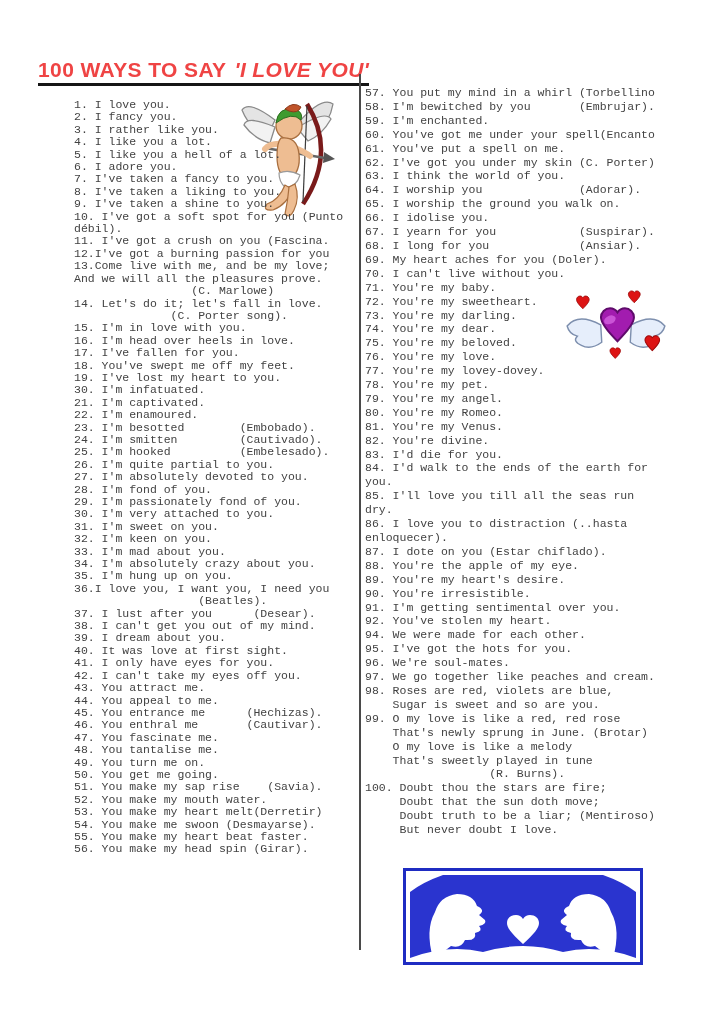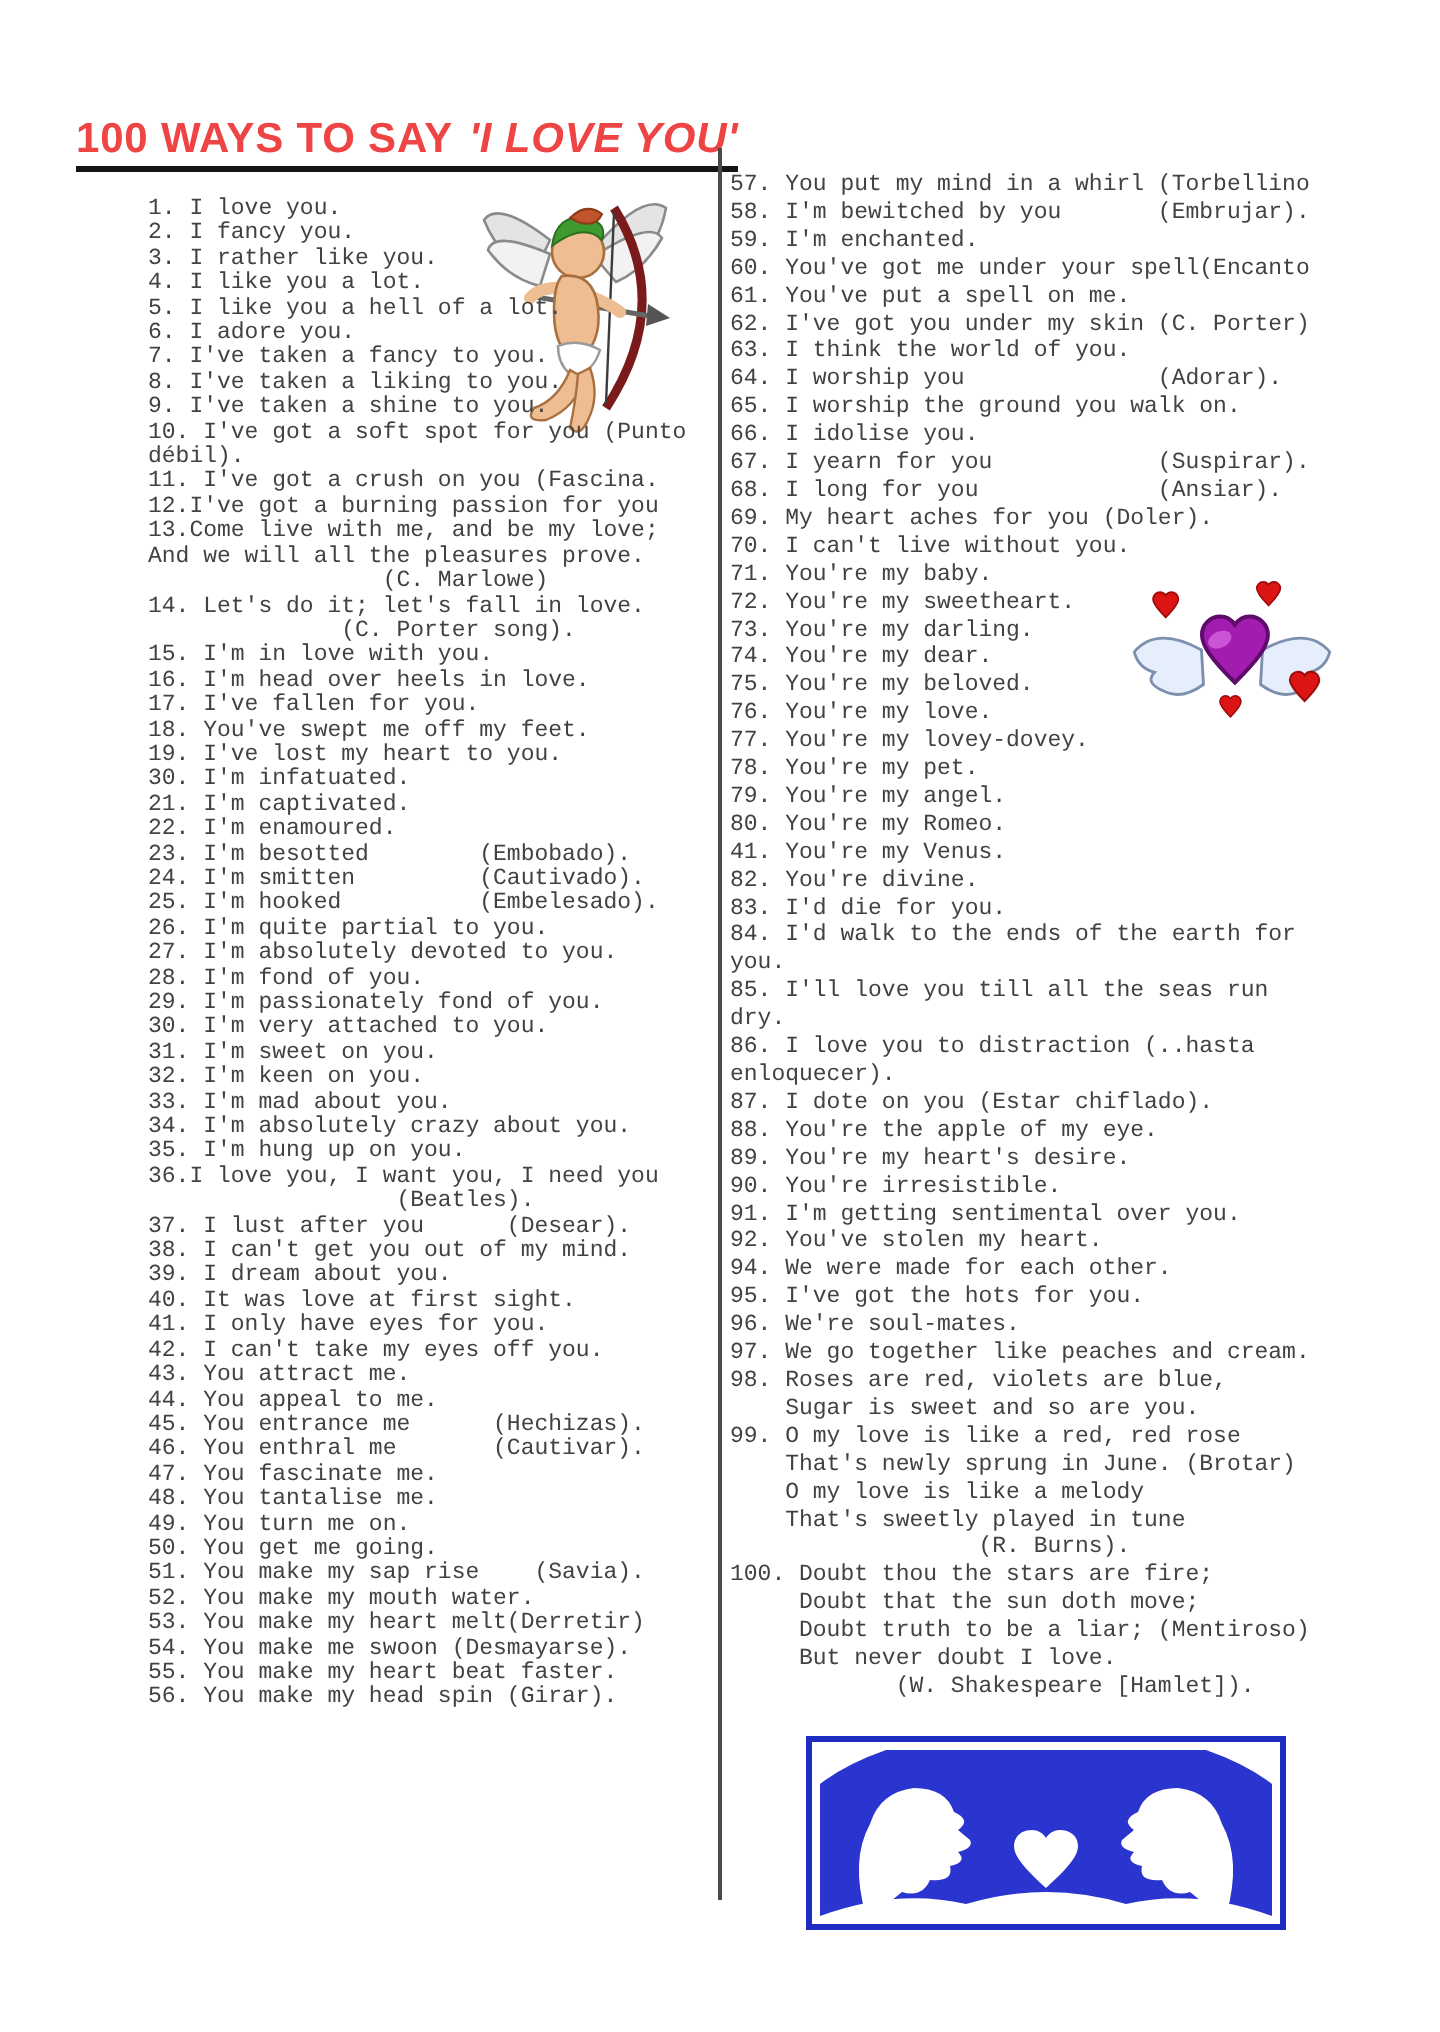--- a/index.html
+++ b/index.html
@@ -145,21 +145,21 @@
       <div class="line">71. You're my baby.</div>
       <div class="line">72. You're my sweetheart.</div>
       <div class="line">73. You're my darling.</div>
       <div class="line">74. You're my dear.</div>
       <div class="line">75. You're my beloved.</div>
       <div class="line">76. You're my love.</div>
       <div class="line">77. You're my lovey-dovey.</div>
       <div class="line">78. You're my pet.</div>
       <div class="line">79. You're my angel.</div>
       <div class="line">80. You're my Romeo.</div>
-      <div class="line">41. You're my Venus.</div>
+      <div class="line">81. You're my Venus.</div>
       <div class="line">82. You're divine.</div>
       <div class="line">83. I'd die for you.</div>
       <div class="line">84. I'd walk to the ends of the earth for</div>
       <div class="line">you.</div>
       <div class="line">85. I'll love you till all the seas run</div>
       <div class="line">dry.</div>
       <div class="line">86. I love you to distraction (..hasta</div>
       <div class="line">enloquecer).</div>
       <div class="line">87. I dote on you (Estar chiflado).</div>
       <div class="line">88. You're the apple of my eye.</div>
@@ -175,21 +175,20 @@
       <div class="line">    Sugar is sweet and so are you.</div>
       <div class="line">99. O my love is like a red, red rose</div>
       <div class="line">    That's newly sprung in June. (Brotar)</div>
       <div class="line">    O my love is like a melody</div>
       <div class="line">    That's sweetly played in tune</div>
       <div class="line">                  (R. Burns).</div>
       <div class="line">100. Doubt thou the stars are fire;</div>
       <div class="line">     Doubt that the sun doth move;</div>
       <div class="line">     Doubt truth to be a liar; (Mentiroso)</div>
       <div class="line">     But never doubt I love.</div>
-      <div class="line">            (W. Shakespeare [Hamlet]).</div>
     </div>
 
   <div class="img-wheart">
     <svg viewBox="0 0 110 78" aria-hidden="true">
       <defs>
         <path id="hrt" d="M12 21 C5 14 2 10 2 6.5 C2 3.5 4.5 1 7.5 1 C9.5 1 11 2 12 3.5 C13 2 14.5 1 16.5 1 C19.5 1 22 3.5 22 6.5 C22 10 19 14 12 21 Z"></path>
       </defs>
       <path d="M40 36 Q18 24 7 37 Q9 45 17 47 Q12 52 21 56 Q30 61 41 53 Z" fill="#e6eefb" stroke="#7d8fae" stroke-width="1.4"></path>
       <path d="M70 36 Q92 24 103 37 Q101 45 93 47 Q98 52 89 56 Q80 61 69 53 Z" fill="#e6eefb" stroke="#7d8fae" stroke-width="1.4"></path>
       <use href="#hrt" transform="translate(15 7) scale(0.62)" fill="#dd1414" stroke="#9d0b0b" stroke-width="1.4"></use>

